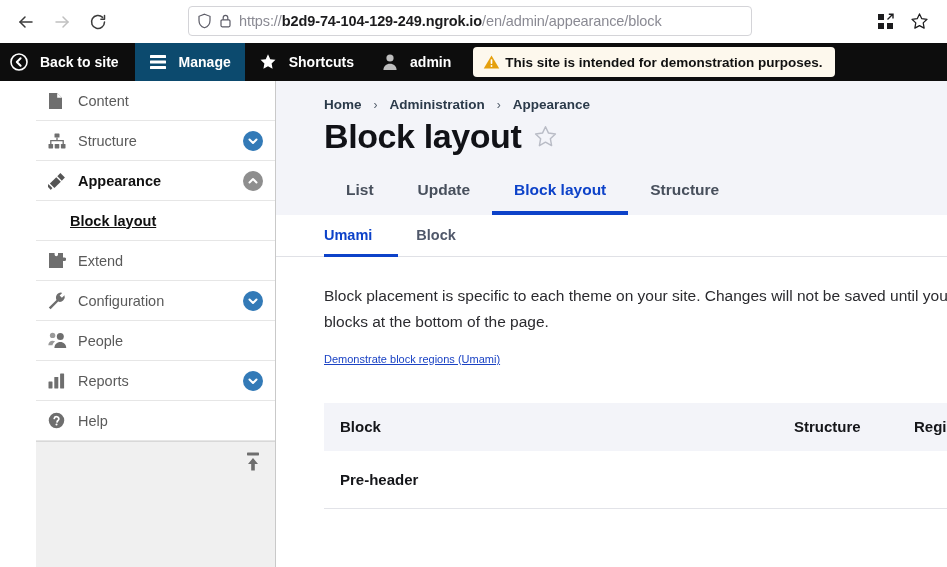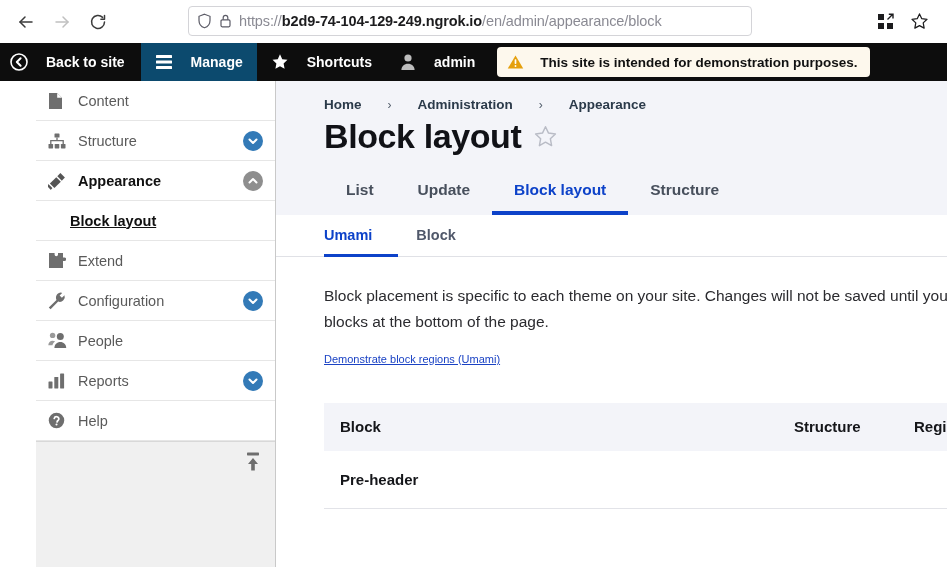--- a/index.html
+++ b/index.html
@@ -55,33 +55,33 @@
 
   
   .toolbar {
     height: 38px; width: 947px;
     background: #0d0d0d;
     display: flex; align-items: stretch;
     font-size: 14px;
     position: relative;
   }
   .tb-item {
-    display: flex; align-items: center; gap: 18px;
+    display: flex; align-items: center; gap: 12px;
     padding: 0 14px;
     color: #ffffff;
     font-weight: bold;
     cursor: pointer;
     white-space: nowrap;
   }
   .tb-item.back { padding-left: 10px; padding-right: 16px; }
   .tb-item.active { background: #0c4a6e; }
   .tb-icon { display:flex; align-items:center; justify-content:center; flex:0 0 auto; }
 
   .demo-msg {
-    display: flex; align-items: center; gap: 16px;
+    display: flex; align-items: center; gap: 5px;
     background: #fdf8ed;
     border-radius: 4px;
     color: #111111;
     font-weight: bold;
     font-size: 13.5px;
     padding: 4px 12px 4px 10px;
     margin: 4px 0 4px 8px;
     white-space: nowrap;
   }
 
@@ -146,21 +146,21 @@
     flex: 1 1 auto;
     background: #ffffff;
     overflow: hidden;
     position: relative;
   }
   .page-head {
     background: #f3f4f9;
     padding: 16px 0 14px 48px;
   }
   .breadcrumb {
-    display: flex; align-items: center; gap: 26px;
+    display: flex; align-items: center; gap: 12px;
     font-size: 13.5px; font-weight: bold; color: #2b3a4a; text-align: center;
   }
   .breadcrumb .crumb { cursor: pointer; }
   .breadcrumb .sep { color: #55606e; font-weight: normal; font-size: 12px; }
   .title-row { display: flex; align-items: center; gap: 12px; margin-top: 6px; }
   .page-title {
     font-size: 34px; font-weight: bold; color: #111217;
     letter-spacing: -0.4px; line-height: 1.1;
   }
   .star-btn { color: #b9bcc6; cursor: pointer; display: flex; }

